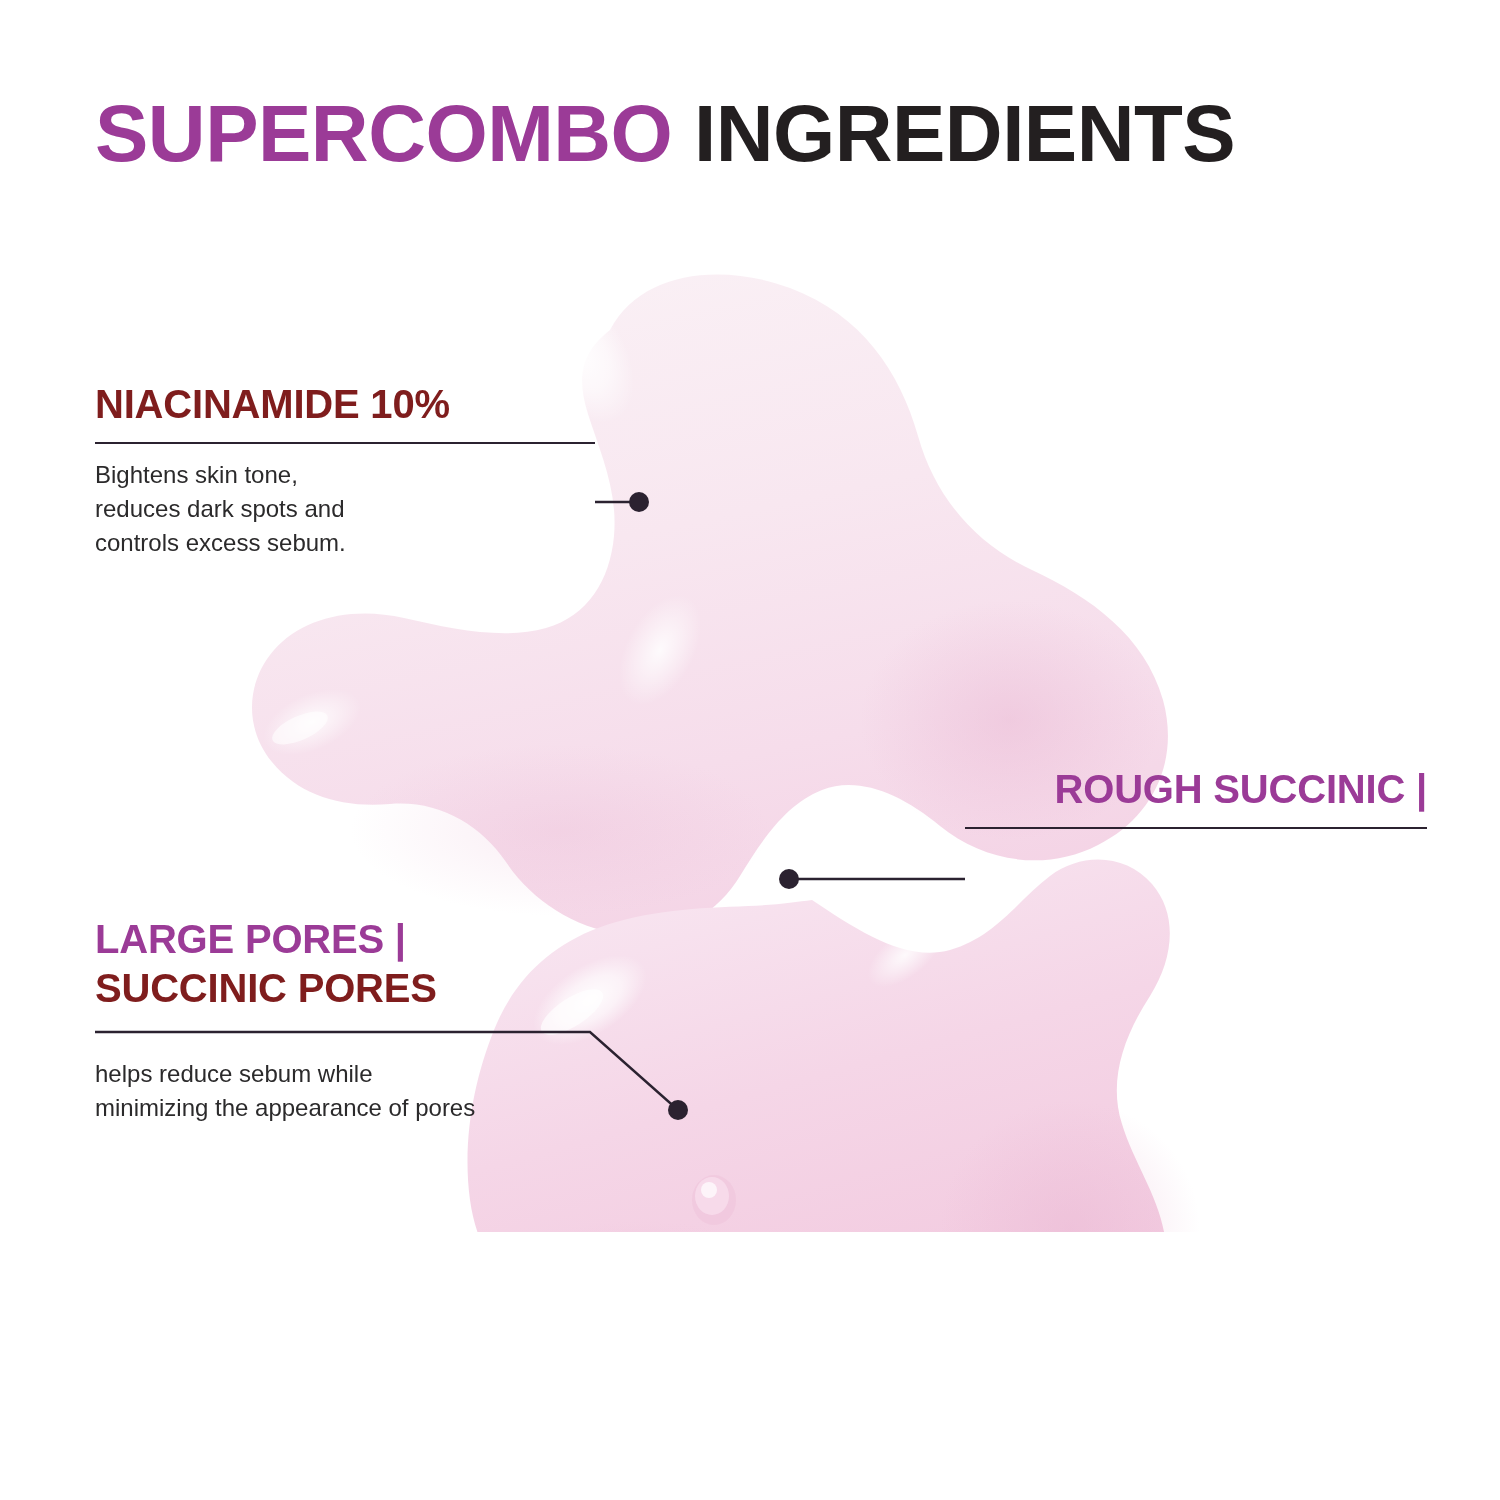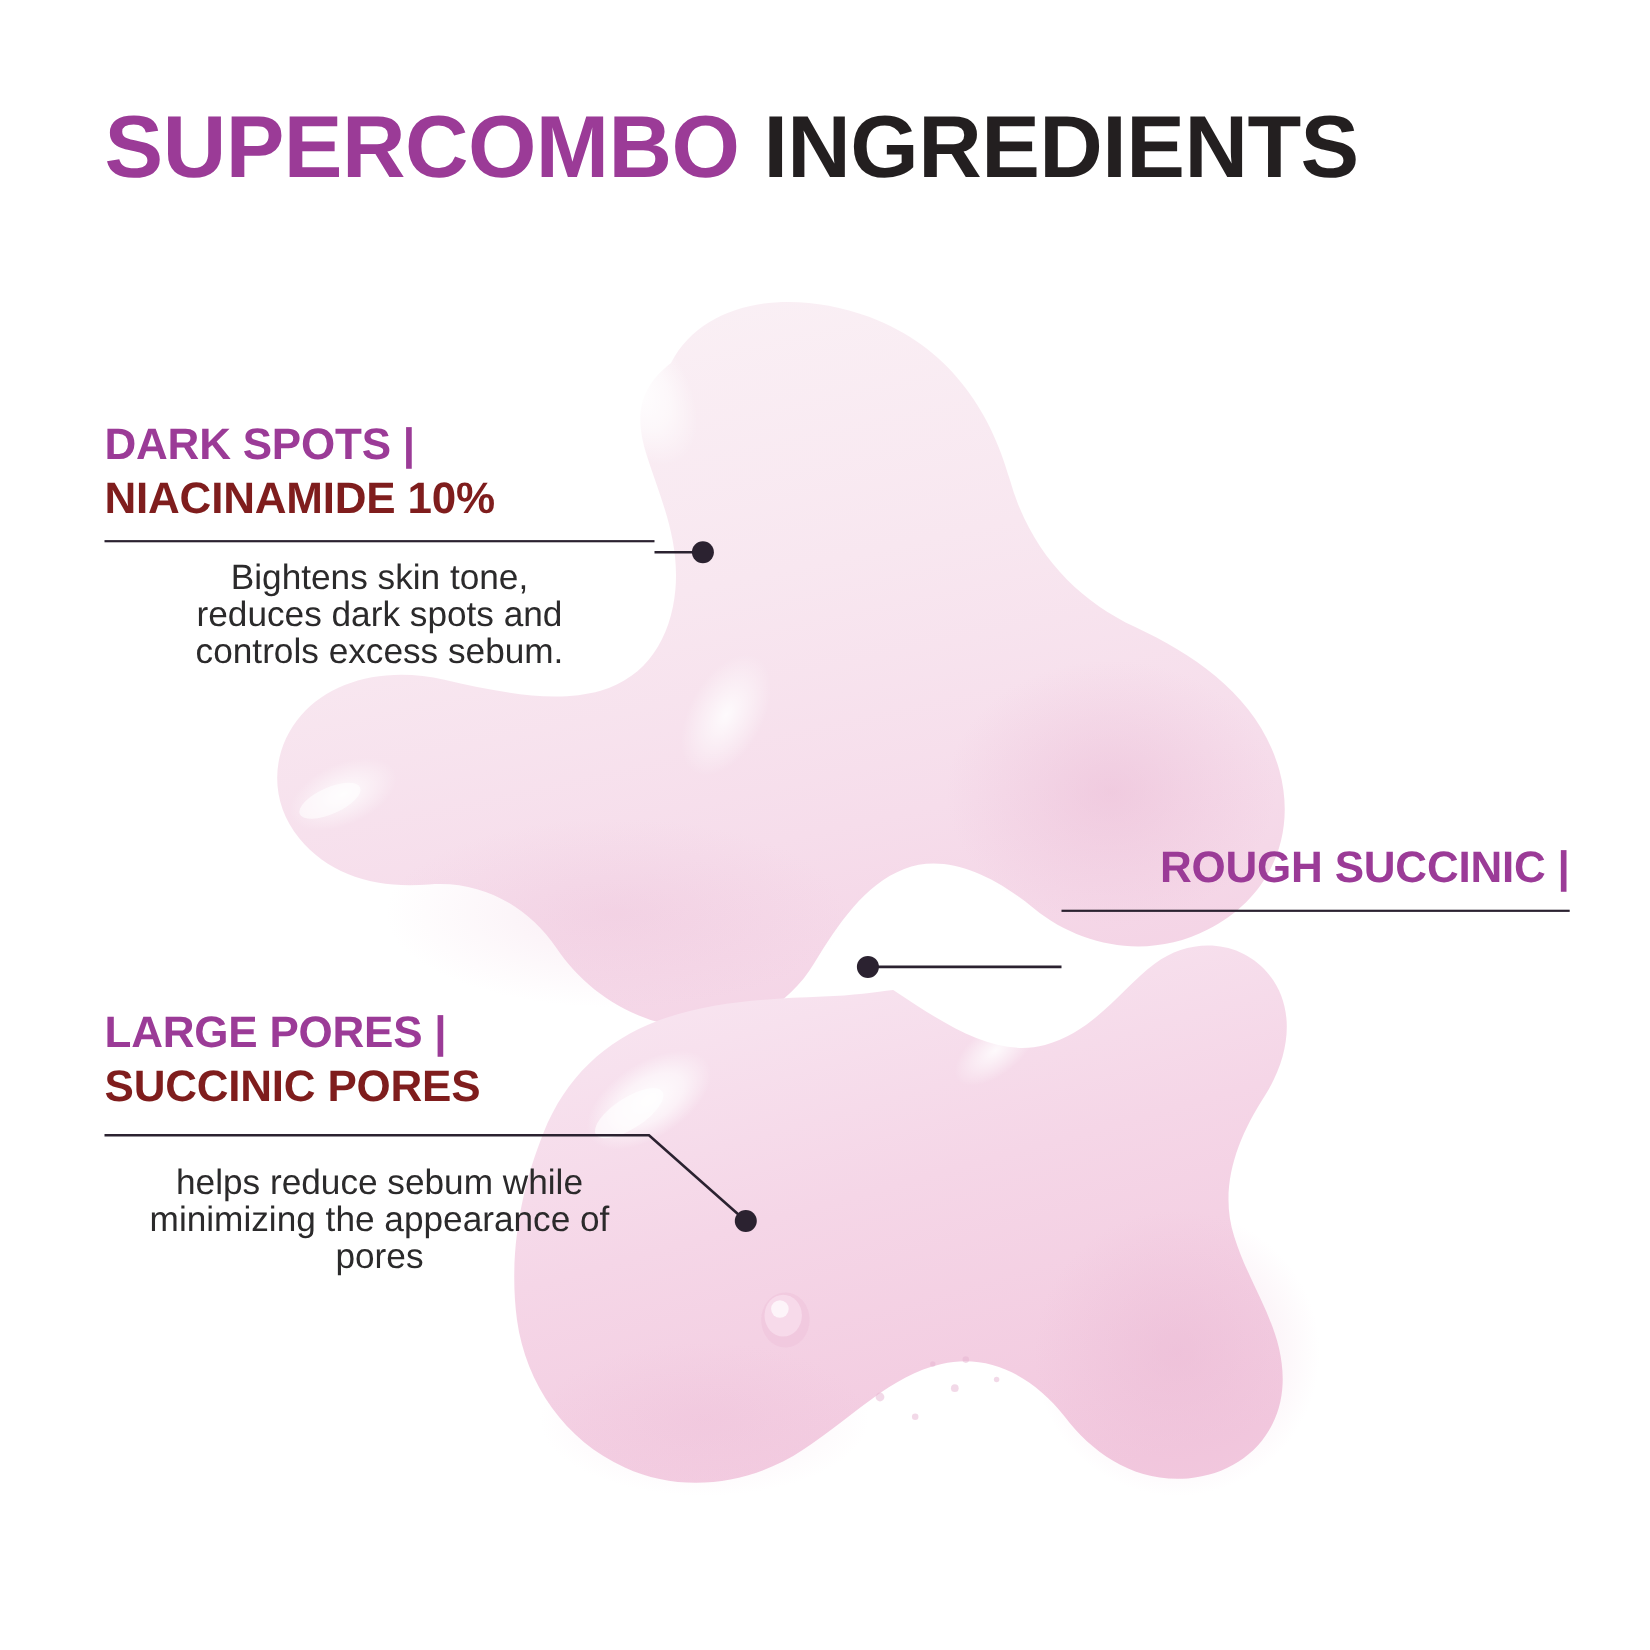--- a/index.html
+++ b/index.html
@@ -6,21 +6,21 @@
     margin: 0;
     padding: 0;
     background: #ffffff;
   }
   body {
     font-family: "Liberation Sans", sans-serif;
   }
   .page {
     position: relative;
     width: 1500px;
-    height: 1500px;
+    height: 1232px;
     background: #ffffff;
     overflow: hidden;
   }
 
   
   .title {
     position: absolute;
     left: 95px;
     top: 88px;
     width: 1340px;
@@ -56,25 +56,24 @@
   }
   .callout .head .label { color: #9B3B97; }
   .callout .head .ingredient { color: #7f1d1d; }
   .callout .rule {
     height: 2px;
     background: #2b2230;
     margin-top: 13px;
     margin-bottom: 14px;
   }
   .callout .desc {
-    font-size: 32px;
+    font-size: 24px;
     line-height: 34px;
     color: #2b2a2b;
     font-weight: 400;
-    text-align: center;
   }
 
   
   #callout-dark-spots { left: 95px; top: 380px; width: 500px; }
   #callout-dark-spots .rule { width: 500px; }
 
   
   #callout-rough-texture { left: 965px; top: 765px; width: 462px; text-align: right; }
   #callout-rough-texture .rule { width: 462px; }
 
@@ -224,21 +223,20 @@
     </g>
 
     <g>
       <polyline points="95,1032 590,1032 678,1110" fill="none" stroke="#2b2230" stroke-width="2.4" stroke-linejoin="miter"></polyline>
       <circle cx="678" cy="1110" r="10" fill="#2b2230"></circle>
     </g>
   </svg>
 
   <div class="callout" id="callout-dark-spots">
     <div class="head">
-      <div class="label">DARK SPOTS |</div>
       <div class="ingredient">NIACINAMIDE 10%</div>
     </div>
     <div class="rule"></div>
     <div class="desc" style="white-space:pre-line;">Bightens skin tone,
 reduces dark spots and
 controls excess sebum.</div>
   </div>
 
   <div class="callout" id="callout-rough-texture">
     <div class="head">

